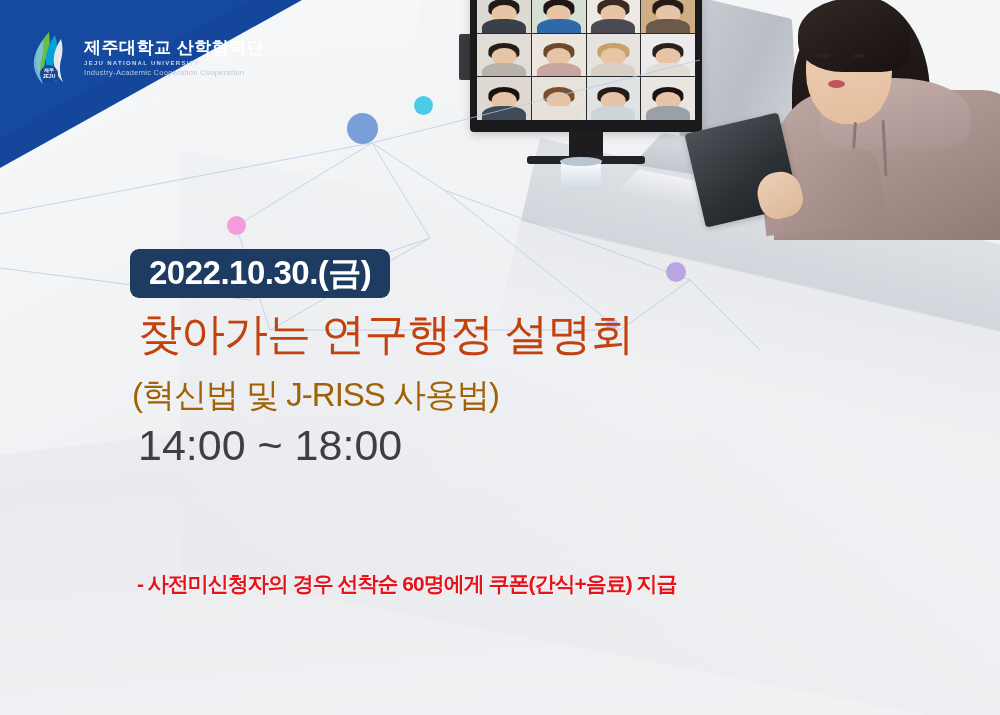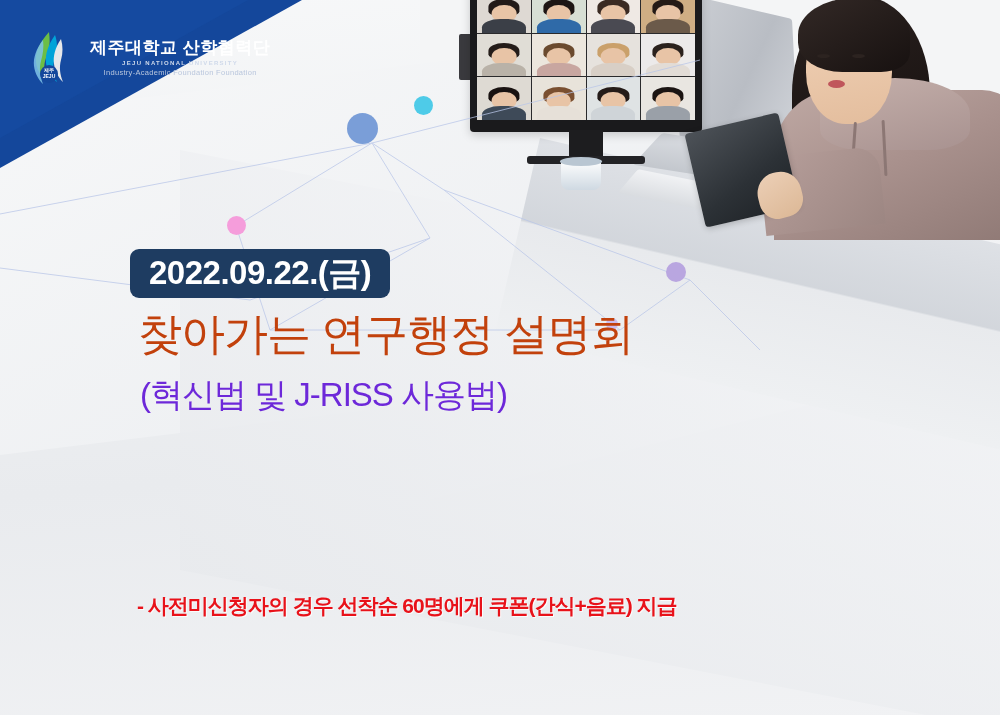--- a/index.html
+++ b/index.html
@@ -261,21 +261,21 @@
   
   .blue-corner {
     position: absolute; left: 0; top: 0;
     width: 100%; height: 178px;
   }
 
   
   .logo-wrap {
     position: absolute;
     left: 27px; top: 30px;
-    display: flex; align-items: center; gap: 19px; text-align: center;
+    display: flex; align-items: center; gap: 13px;
   }
   .logo-mark { width: 44px; height: 56px; flex: none; }
   .logo-text { display: flex; flex-direction: column; line-height: 1; }
   .logo-kr {
     font-size: 17px; font-weight: 700; color: #ffffff;
     letter-spacing: .5px; white-space: nowrap;
   }
   .logo-en1 {
     font-size: 6px; font-weight: 700; color: #cfd9ea;
     letter-spacing: 1.3px; margin-top: 4px; white-space: nowrap;
@@ -310,24 +310,24 @@
     left: 138px; top: 309px;
     font-size: 44px;
     font-weight: 400;
     color: #c2410c;
     letter-spacing: -1px;
     line-height: 1.12;
     white-space: nowrap;
   }
   .subtitle {
     position: absolute;
-    left: 140px; top: 376px;
+    left: 132px; top: 376px;
     font-size: 33px;
     font-weight: 400;
-    color: #6d28d9;
+    color: #a16207;
     letter-spacing: -1px;
     line-height: 1.15;
     white-space: nowrap;
   }
   .time {
     position: absolute;
     left: 138px; top: 421px;
     font-size: 43px;
     font-weight: 400;
     color: #3f3f41;
@@ -348,21 +348,21 @@
   .bullet {
     position: absolute;
     font-size: 21px;
     font-weight: 700;
     color: #e8121a;
     letter-spacing: -1px;
     white-space: nowrap;
     text-shadow: 1px 1px 0 rgba(255,255,255,.8);
   }
   .bullet-1 { left: 141px; top: 534px; }
-  .bullet-2 { left: 137px; top: 592px; text-align: right; }
+  .bullet-2 { left: 137px; top: 570px; text-align: right; }
 
   .venue-bar {
     position: absolute;
     left: 110px; top: 610px;
     width: 795px; height: 72px;
     background: #174a9c;
     display: flex;
     align-items: center;
     justify-content: center;
   }
@@ -534,32 +534,33 @@
       <path d="M28 5 C21 15 18 24 19 33 C20 42 25 48 30 52 C26 44 25 36 28 28 C30 21 31 13 28 5 Z" fill="#00a3d9"></path>
       <path d="M34 9 C28 18 26 26 27 34 C28 42 32 48 36 52 C33 45 32 37 34 30 C36 23 36 16 34 9 Z" fill="#e6e8ea"></path>
       <path d="M16 10 C9 19 6 28 7 36 C8 44 12 50 16 54 C13 46 12 38 14 31 C16 24 17 17 16 10 Z" fill="#7fc3e8" opacity=".85"></path>
       <ellipse cx="22" cy="44" rx="9" ry="9" fill="#14479b"></ellipse>
       <text x="22" y="42" font-family="Liberation Sans, sans-serif" font-size="5" font-weight="700" fill="#ffffff" text-anchor="middle">제주</text>
       <text x="22" y="48" font-family="Liberation Sans, sans-serif" font-size="5" font-weight="700" fill="#ffffff" text-anchor="middle">JEJU</text>
     </svg>
     <div class="logo-text">
       <div class="logo-kr">제주대학교 산학협력단</div>
       <div class="logo-en1">JEJU NATIONAL UNIVERSITY</div>
-      <div class="logo-en2">Industry-Academic Foundation Foundation</div>
+      <div class="logo-en2">Industry-Academic Cooperation Cooperation</div>
     </div>
   </div>
 
   <div class="content">
 
-    <div class="date-badge">2022.09.22.(금)</div>
+    <div class="date-badge">2022.10.30.(금)</div>
 
     <div class="title">찾아가는 연구행정 설명회</div>
 
     <div class="subtitle"><span>(</span><span class="squig">혁신법</span><span> 및 J-RISS 사용법)</span></div>
 
+    <div class="time">14:00 ~ 18:00</div>
 
 
 
     <div class="bullet bullet-2"><span>- </span><span class="squig">사전미신청자의</span><span> 경우 선착순 60명에게 쿠폰(간식+음료) 지급</span></div>
 
 
   </div>
 </div>
 
 </body></html>

